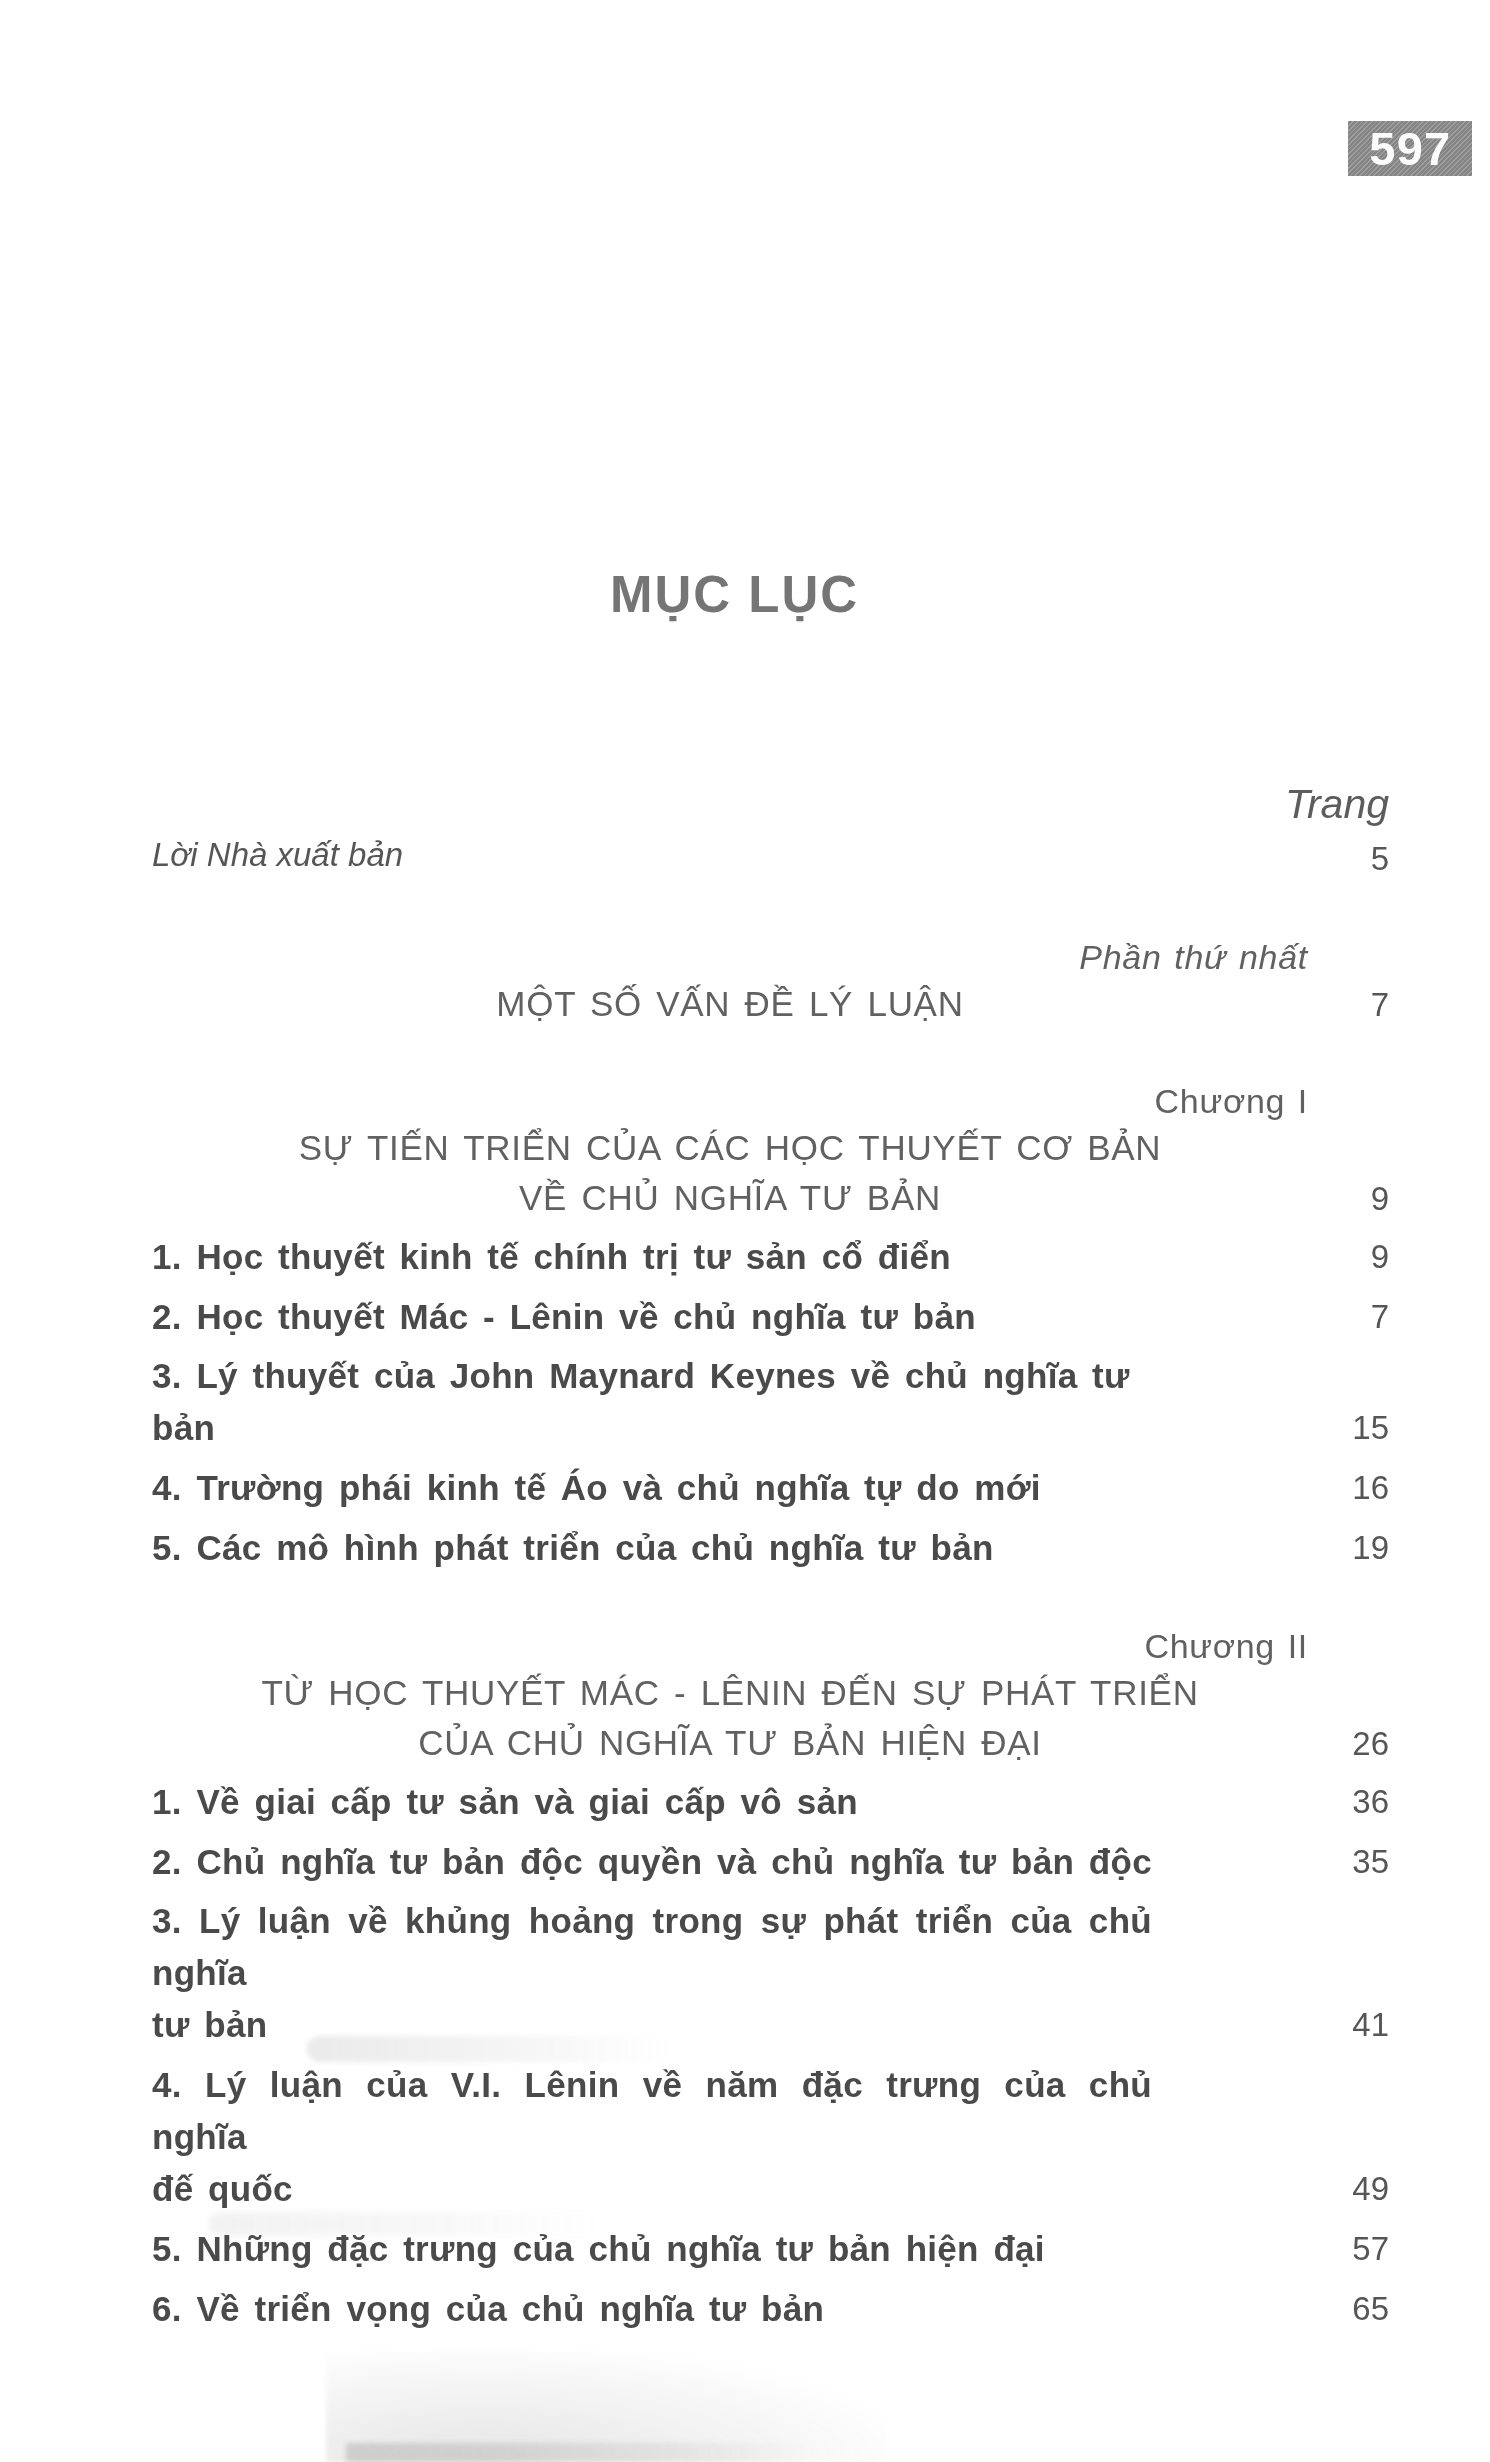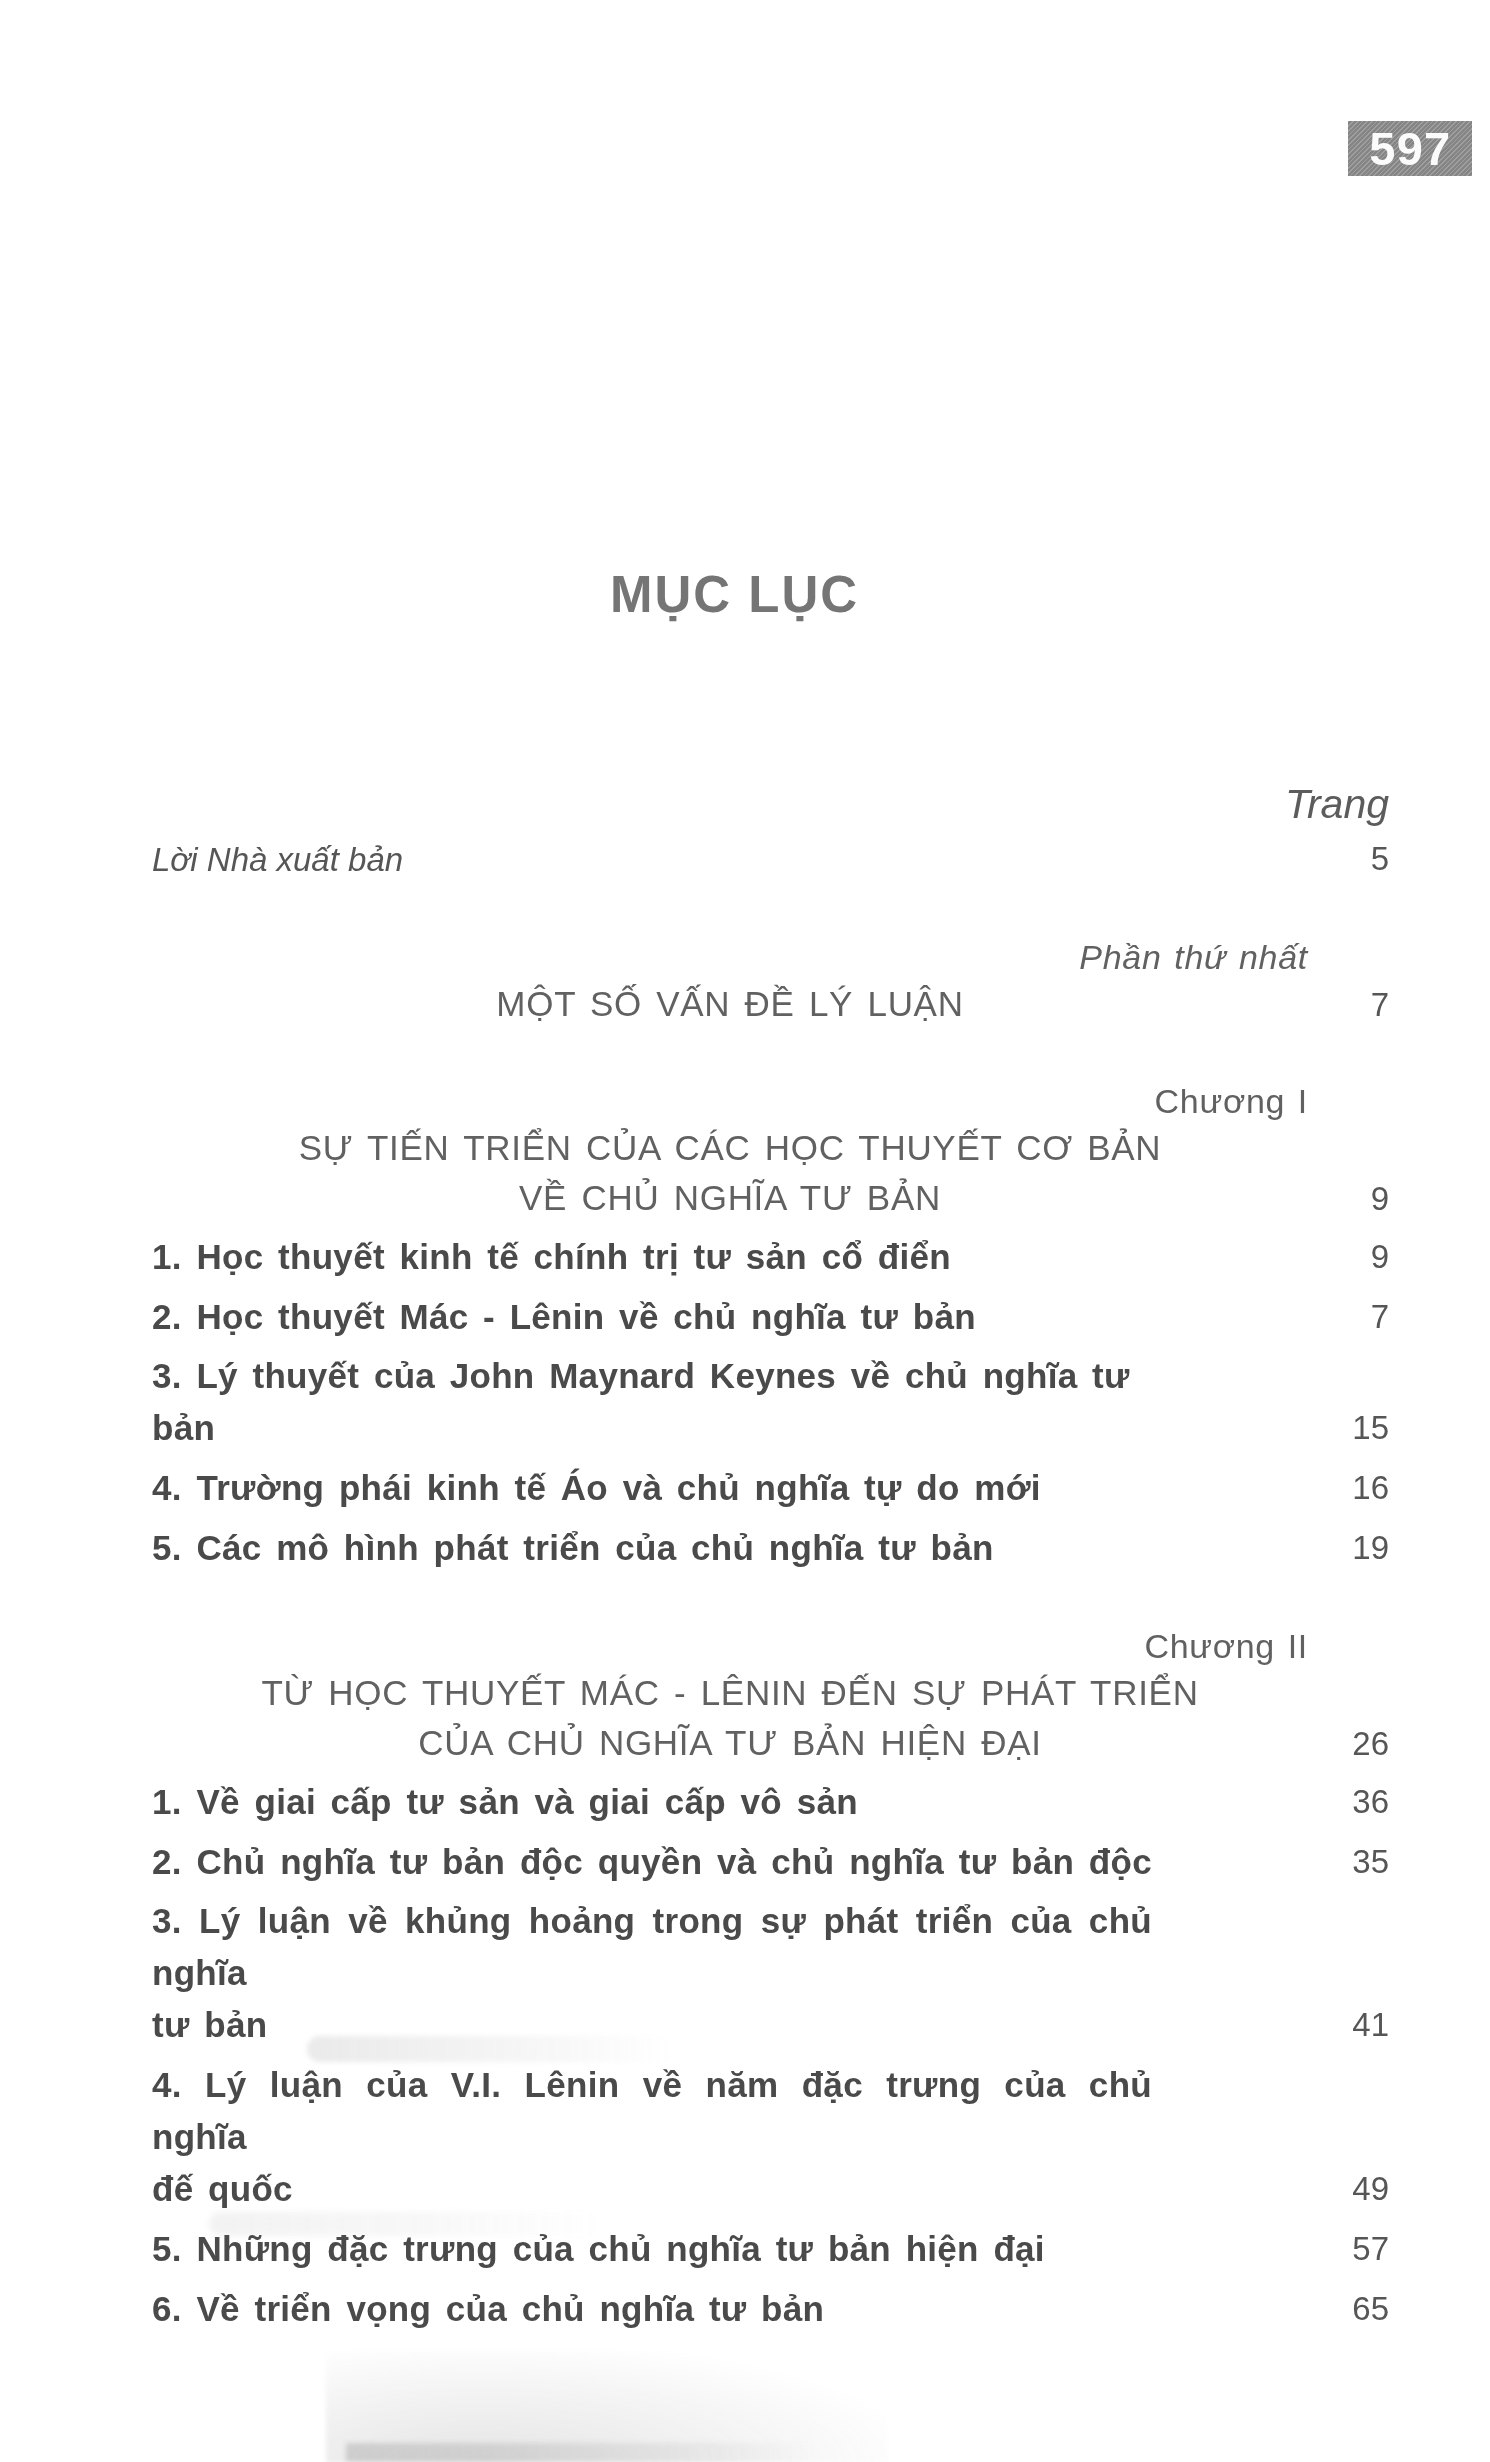--- a/index.html
+++ b/index.html
@@ -33,21 +33,21 @@
     transform:translateX(-36px);
   }
 
   .trang{
     margin-top:165px;
     text-align:right;
     font-style:italic;
     font-size:41px;color:#5c5c5c;line-height:39px;
   }
 
-  .front-row{display:flex;align-items:center;margin-top:9.1px;}
+  .front-row{display:flex;align-items:flex-start;margin-top:9.1px;}
   .front-label{flex:1;font-style:italic;font-size:33px;color:#565656;line-height:43px;}
 
   .section{margin-top:51px;}
   .sec-head{position:relative;}
   .sec-sub{
     width:1156px;text-align:right;
     font-size:34px;color:#616161;line-height:43px;
     letter-spacing:0.7px;word-spacing:2.6px;
   }
   .section.part .sec-sub{font-style:italic;}

